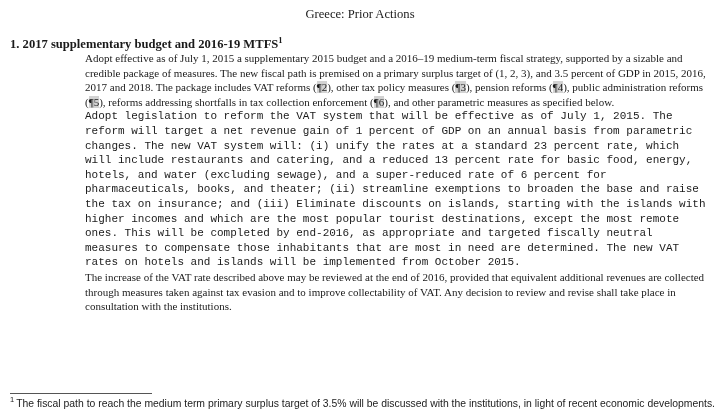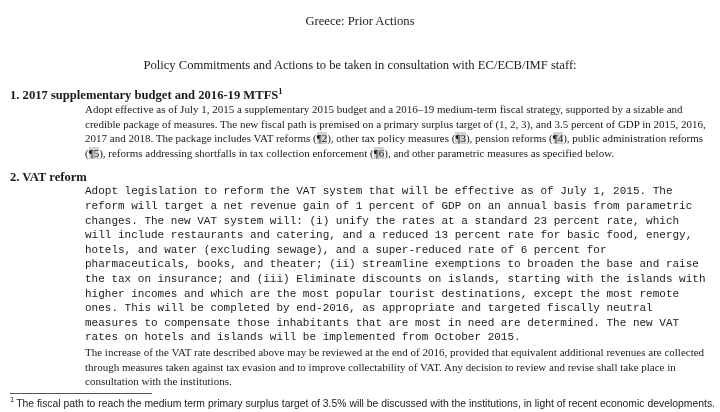--- a/index.html
+++ b/index.html
@@ -11,21 +11,21 @@
     position: relative;
     font-family: "Liberation Serif", "DejaVu Serif", serif;
     color: #1a1a1a;
   }
   .page {
     position: relative;
     width: 720px;
     height: 412px;
   }
   .doc-title {
-    padding-top: 14px;
+    padding-top: 7px;
     text-align: center;
     font-size: 12.6px;
     line-height: 14px;
   }
   .doc-subtitle {
     margin-top: 30px;
     text-align: center;
     font-size: 12.6px;
     line-height: 14px;
   }
@@ -79,29 +79,27 @@
     margin-right: 2px;
   }
 </style>
 </head>
 <body>
 
 <div class="page">
 
   <div class="doc-title">Greece: Prior Actions</div>
 
-  <div class="doc-subtitle">Policy Commitments and Actions to be taken in consultation with EC/ECB/IMF staff:</div>
 
   <div class="section">
     <div class="heading h-1"><span>1. 2017 supplementary budget and 2016-19 MTFS</span><sup>1</sup></div>
     <p class="para p-1a">Adopt effective as of July 1, 2015 a supplementary 2015 budget and a 2016–19 medium-term fiscal strategy, supported by a sizable and credible package of measures. The new fiscal path is premised on a primary surplus target of (1, 2, 3), and 3.5 percent of GDP in 2015, 2016, 2017 and 2018. The package includes VAT reforms (<span class="fieldref">¶2</span>), other tax policy measures (<span class="fieldref">¶3</span>), pension reforms (<span class="fieldref">¶4</span>), public administration reforms (<span class="fieldref">¶5</span>), reforms addressing shortfalls in tax collection enforcement (<span class="fieldref">¶6</span>), and other parametric measures as specified below.</p>
   </div>
 
   <div class="section">
-    <div class="heading h-2"><span>2. VAT reform</span><sup></sup></div>
     <p class="para p-2a">Adopt legislation to reform the VAT system that will be effective as of July 1, 2015. The reform will target a net revenue gain of 1 percent of GDP on an annual basis from parametric changes. The new VAT system will: (i) unify the rates at a standard 23 percent rate, which will include restaurants and catering, and a reduced 13 percent rate for basic food, energy, hotels, and water (excluding sewage), and a super-reduced rate of 6 percent for pharmaceuticals, books, and theater; (ii) streamline exemptions to broaden the base and raise the tax on insurance; and (iii) Eliminate discounts on islands, starting with the islands with higher incomes and which are the most popular tourist destinations, except the most remote ones. This will be completed by end-2016, as appropriate and targeted fiscally neutral measures to compensate those inhabitants that are most in need are determined. The new VAT rates on hotels and islands will be implemented from October 2015.</p>
     <p class="para p-2b">The increase of the VAT rate described above may be reviewed at the end of 2016, provided that equivalent additional revenues are collected through measures taken against tax evasion and to improve collectability of VAT. Any decision to review and revise shall take place in consultation with the institutions.</p>
   </div>
 
   <div class="footnote-area">
     <div class="footnote-rule"></div>
     <div class="footnote"><sup>1</sup><span>The fiscal path to reach the medium term primary surplus target of 3.5% will be discussed with the institutions, in light of recent economic developments.</span></div>
   </div>
 
 </div>

